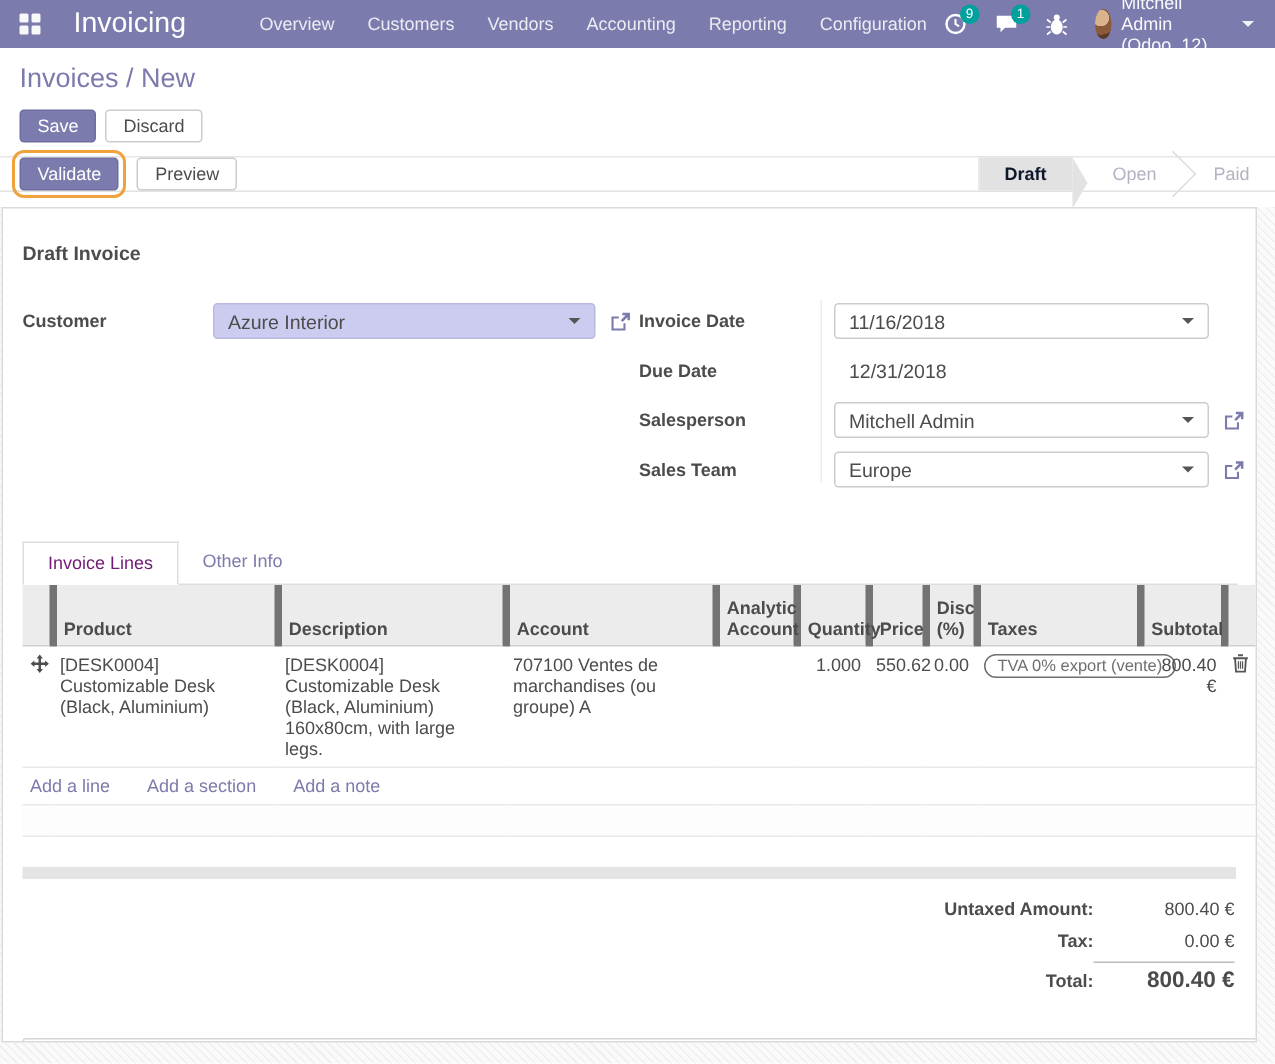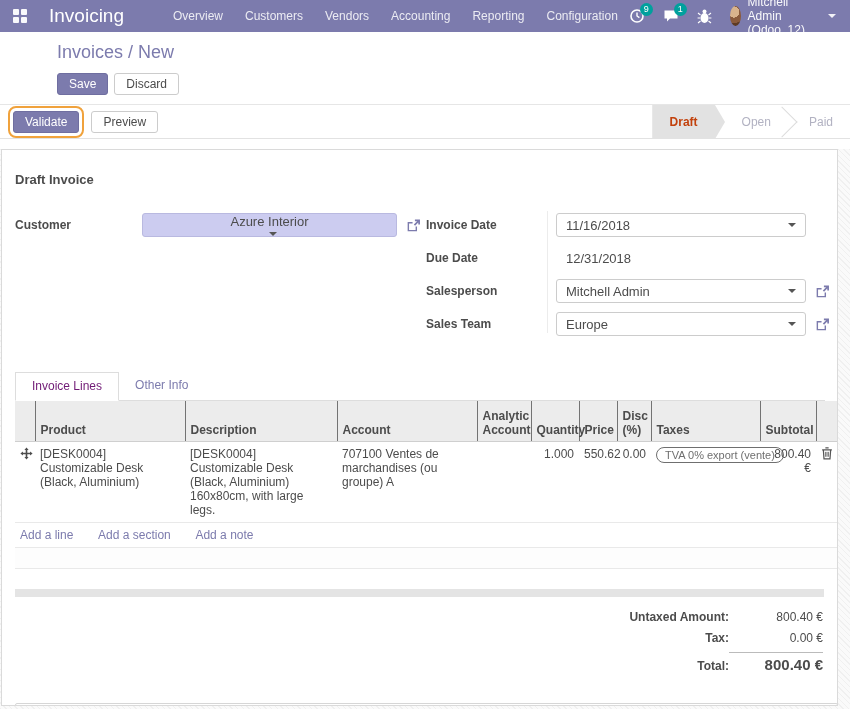--- a/index.html
+++ b/index.html
@@ -18,34 +18,34 @@
   .tray-ico { position:relative; width:18px; height:16px; display:flex; align-items:center; cursor:pointer; }
   .badge { position:absolute; top:-5px; right:-8px; min-width:13px; height:13px; border-radius:7px;
     background:#00a09d; color:#fff; font-size:9px; line-height:13px; text-align:center; padding:0 3px; }
   .avatar { width:20px; height:20px; border-radius:50%;
     background:radial-gradient(circle at 35% 30%, #d9b38c 0 35%, #8a5a3b 36% 70%, #5d3a24 71%); }
   .user-menu { display:flex; align-items:center; gap:7px; cursor:pointer; color:rgba(255,255,255,.95); }
   .caret-w { width:0; height:0; border-left:4px solid transparent; border-right:4px solid transparent;
     border-top:4px solid rgba(255,255,255,.9); }
 
   
-  .cp { padding:10px 13px 0 13px; background:#fff;margin-left:44px; }
+  .cp { padding:10px 13px 0 13px; background:#fff; }
   .breadcrumb { color:#7c7bad; font-size:18px; cursor:pointer; }
   .btn-row { padding:10px 0 9px 0; display:flex; gap:6px; }
   .btn { font-size:12px; padding:3px 11px; border-radius:3px; cursor:pointer; border:1px solid #ccc; background:#fff; color:#4c4c4c; font-family:inherit; }
   .btn.primary { background:#7c7bad; border-color:#6f6ea0; color:#fff; }
 
   
-  .statusbar { height:35px; border-top:1px solid #e6e6e6; border-bottom:1px solid #e2e2e2;
+  .statusbar { height:24px; border-top:1px solid #e6e6e6; border-bottom:1px solid #e2e2e2;
     display:flex; align-items:center; padding-left:13px; background:#fff; }
   .validate-wrap { position:relative; }
   .validate-wrap .btn { outline:2px solid #f0a23c; outline-offset:3px; }
   .sb-steps { margin-left:auto; display:flex; align-items:stretch; height:100%; border-left:1px solid #e8e8e8; }
   .sb-step { display:flex; align-items:center; padding:0 17px; color:#b2b2c2; position:relative; cursor:pointer; }
-  .sb-step.active { background:#e2e2e2; color:#c2410c; font-weight:bold; }
+  .sb-step.active { background:#e2e2e2; color:#0f172a; font-weight:bold; }
   .sb-step.active::after { content:""; position:absolute; left:100%; top:0; z-index:2;
     border-top:17px solid transparent; border-bottom:17px solid transparent; border-left:10px solid #e2e2e2; }
   .sb-chev { width:22px; height:22px; border-top:1px solid #dcdcdc; border-right:1px solid #dcdcdc;
     transform:rotate(45deg); align-self:center; margin:0 -11px 0 -17px; }
 
   
   .content-wrap { height:577px;
     background-image:repeating-linear-gradient(45deg,#f0f0f0 0 1px,#fafafa 1px 4px); }
   .sheet { height:557px; margin:10px 12px 0 1px; background:#fff; border:1px solid #dadada;
     padding-top:22px; position:relative; overflow:hidden; }
@@ -54,34 +54,34 @@
   .o-group { position:relative; display:grid; grid-template-columns:1fr 1fr; margin:0 0 0 13px; }
   .o-group::before { content:""; position:absolute; left:532px; top:-2px; height:122px; border-left:1px solid #ececec; }
   .frow { display:flex; align-items:center; margin-bottom:9px; min-height:24px; }
   .flabel { width:127px; font-weight:bold; flex:none; }
   .flabel.r { width:130px; }
   .inp { height:24px; border:1px solid #ccc; border-radius:3px; display:flex; align-items:center;
     padding:0 9px; font-size:13px; background:#fff; cursor:pointer; }
   .inp .txt { flex:1; white-space:nowrap; overflow:hidden; }
   .inp .caret { width:0; height:0; border-left:4px solid transparent; border-right:4px solid transparent;
     border-top:4px solid #555; margin-left:6px; }
-  .inp.w255 { width:255px;flex-direction:column; } .inp.w250 { width:250px; }
+  .inp.w255 { width:255px; } .inp.w250 { width:250px; }
   .inp.hl { background:#ccccf0; border-color:#b9b9e0; }
   .ext { margin-left:9px; cursor:pointer; display:flex; }
   .ro-date { font-size:13px; padding-left:10px; }
 
   
   .tabs { display:flex; margin:26px 12px 0 13px; border-bottom:1px solid #ddd; }
   .tab { padding:6px 16px 7px 16px; cursor:pointer; color:#7c7bad; position:relative; top:1px; }
   .tab.active { color:#701a75; background:#fff; border:1px solid #ddd; border-bottom:1px solid #fff; }
 
   
   table.lines { border-collapse:collapse; table-layout:fixed; width:823px; margin-left:13px; }
   table.lines th { background:#ececec; font-weight:bold; text-align:left; vertical-align:bottom;
-    padding:4px 5px; border-right:1px solid #737373; border-bottom:1px solid #cfcfcf; height:40px; }
+    padding:4px 5px; border-right:5px solid #737373; border-bottom:1px solid #cfcfcf; height:40px; }
   table.lines th:last-child { border-right:none; }
   table.lines td { padding:5px; vertical-align:top; border-bottom:1px solid #e9e9e9; }
   .num { text-align:right; }
   .pill { display:inline-block; border:1px solid #6f6f6f; border-radius:10px; padding:1px 8px;
     color:#6f6f6f; font-size:11px; white-space:nowrap; cursor:pointer; }
   .addrow td { padding:8px 5px; }
   .addrow a { color:#7c7bad; text-decoration:none; margin-right:22px; cursor:pointer; }
   .emptyrow td { height:21px; background:#fdfdfd; }
   .hscroll { height:8px; background:#e4e4e4; margin:20px 13px 0 13px; cursor:pointer; }
 

